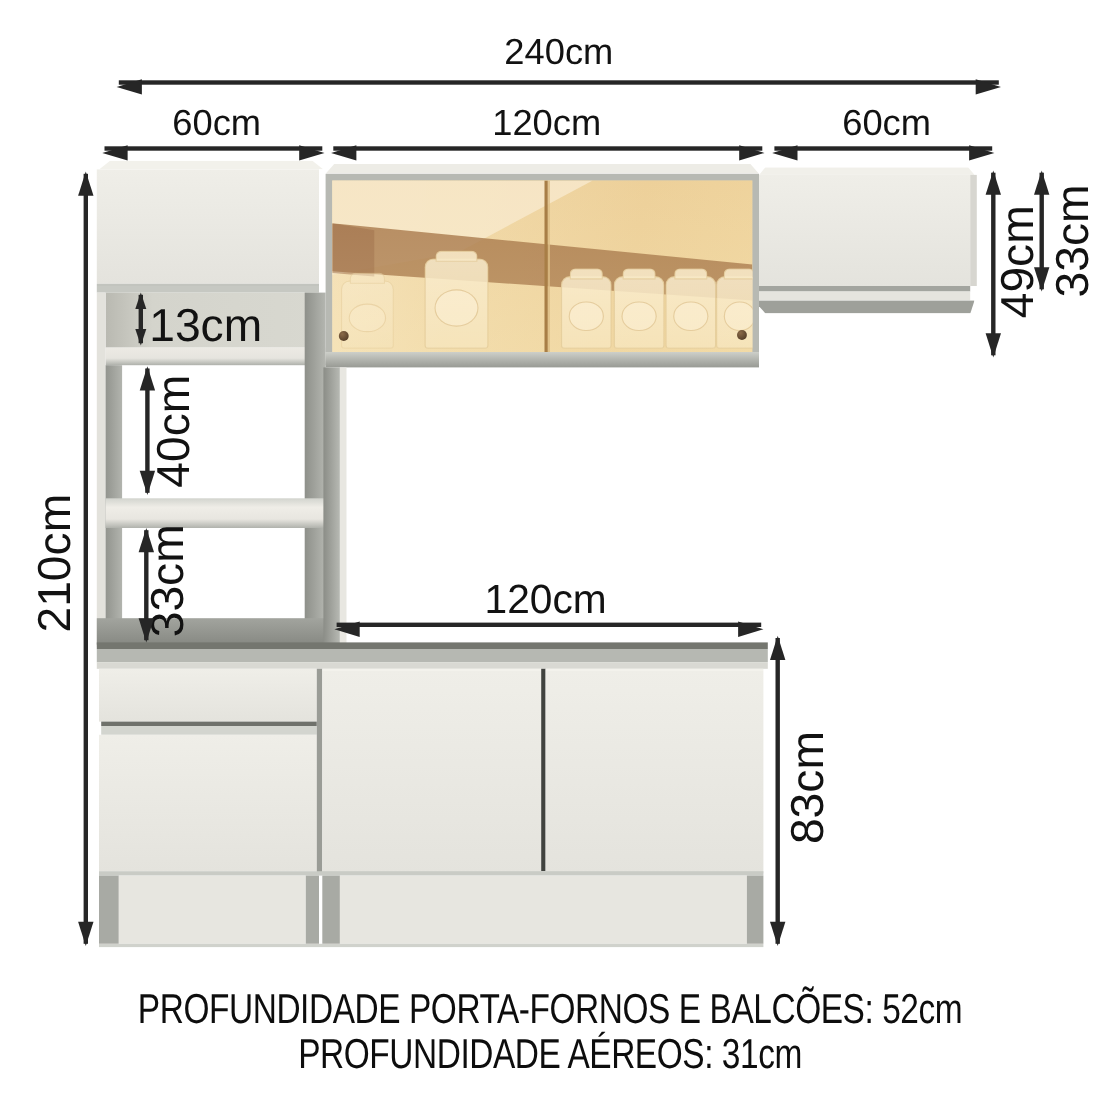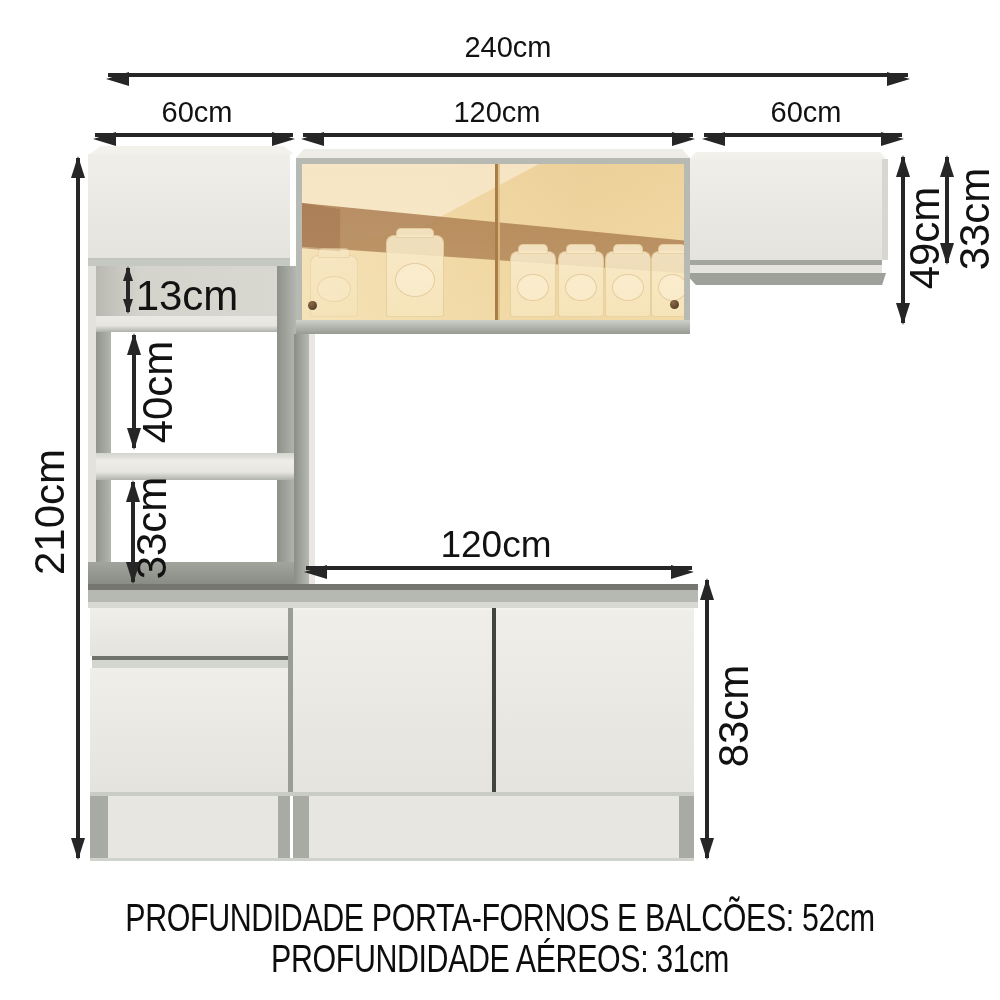--- a/index.html
+++ b/index.html
@@ -5,21 +5,21 @@
   html,body{margin:0;padding:0;background:#ffffff;}
   .canvas{
     position:relative;width:1000px;height:1000px;background:#ffffff;overflow:hidden;
     font-family:"Liberation Sans",sans-serif;color:#161616;
   }
   .abs{position:absolute;}
 
   
   .dim-label{
     position:absolute;transform:translate(-50%,-50%);
-    font-size:29px;white-space:nowrap;color:#121212;letter-spacing:0px;
+    font-size:33px;white-space:nowrap;color:#121212;letter-spacing:0px;
   }
   .dim-label.big{font-size:42px;}
   .dim-label.mid{font-size:37px;}
   .dim-label.rot{transform:translate(-50%,-50%) rotate(-90deg);}
 
   
   .arrow-h{position:absolute;height:0;border-top:4px solid #262626;}
   .arrow-h::before{content:"";position:absolute;left:-2px;top:-5px;width:0;height:0;
     border-top:7px solid transparent;border-bottom:7px solid transparent;border-right:23px solid #262626;}
   .arrow-h::after{content:"";position:absolute;right:-2px;top:-5px;width:0;height:0;

